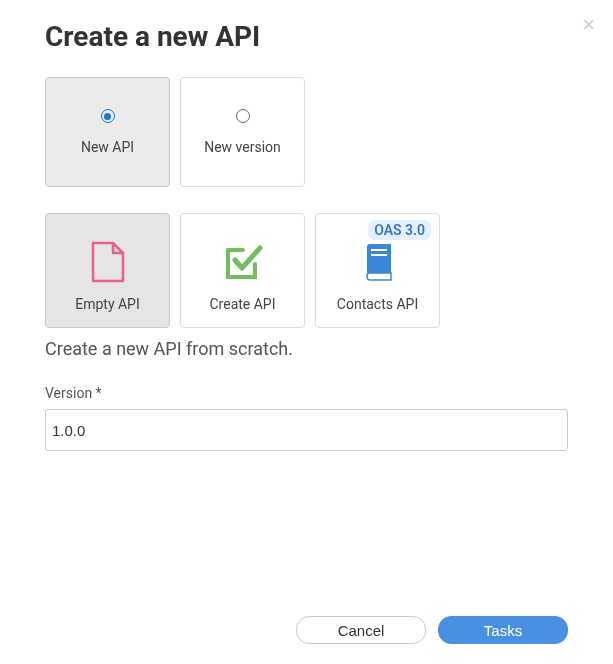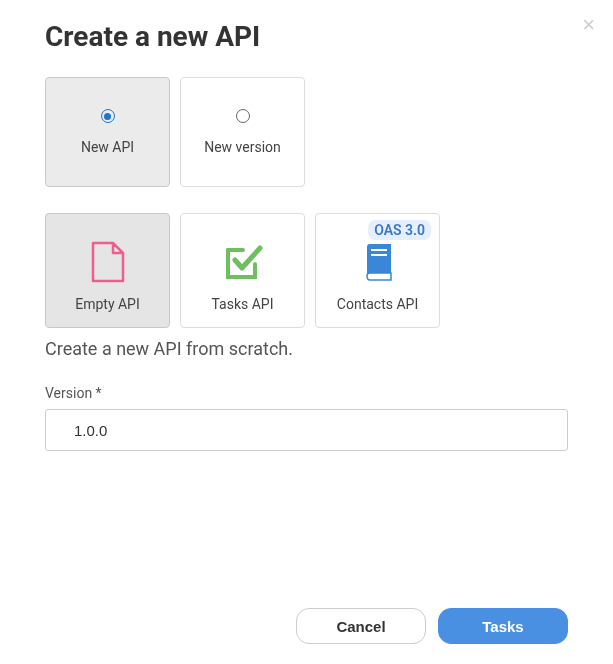--- a/index.html
+++ b/index.html
@@ -134,41 +134,40 @@
       font-size: 14px;
       color: #555;
       margin-bottom: 8px;
       display: block;
     }
     .field-input {
       width: 100%;
       height: 42px;
       border: 1px solid #ccc;
       border-radius: 3px;
-      padding: 0 28px;
+      padding: 0 6px;
       font-size: 15px;
       color: #333;
     }
     .footer {
       position: absolute;
       bottom: 20px;
       right: 45px;
       display: flex;
       gap: 12px;
     }
     .btn {
       min-width: 130px;
-      height: 36px;
+      height: 28px;
       border-radius: 13px;
       font-size: 15px;
       cursor: pointer;
       display: flex;
       align-items: center;
       justify-content: center;
-      font-weight: bold;
     }
     .btn-cancel {
       background: #fff;
       border: 1px solid #ccc;
       color: #333;
     }
     .btn-primary {
       background: #4a90e2;
       border: 1px solid #4a90e2;
       color: #fff;
@@ -203,21 +202,21 @@
     </div>
 
     <div class="template-card">
       <div class="template-icon">
         <svg width="40" height="40" viewBox="0 0 40 40">
           <path d="M5 8 L5 35 L32 35 L32 22" fill="none" stroke="#6fbf5f" stroke-width="4" stroke-linecap="round"></path>
           <path d="M5 8 L20 8" fill="none" stroke="#6fbf5f" stroke-width="4" stroke-linecap="round"></path>
           <path d="M12 18 L19 26 L37 6" fill="none" stroke="#6fbf5f" stroke-width="5" stroke-linecap="round" stroke-linejoin="round"></path>
         </svg>
       </div>
-      <span class="template-label">Tasks API</span>
+      <span class="template-label">Create API</span>
     </div>
 
     <div class="template-card">
       <span class="badge">OAS 3.0</span>
       <div class="template-icon">
         <svg width="34" height="38" viewBox="0 0 34 38">
           <path d="M6 4 C6 2 7 1 9 1 L30 1 L30 30 L9 30 C7 30 6 31 6 33 L6 4 Z" fill="#3a87d8"></path>
           <path d="M6 33 C6 35 7 37 9 37 L30 37 L30 30 L9 30 C7 30 6 31 6 33 Z" fill="#fff" stroke="#3a87d8" stroke-width="1.5"></path>
           <line x1="10" y1="7" x2="26" y2="7" stroke="#fff" stroke-width="2"></line>
           <line x1="10" y1="12" x2="26" y2="12" stroke="#fff" stroke-width="2"></line>

